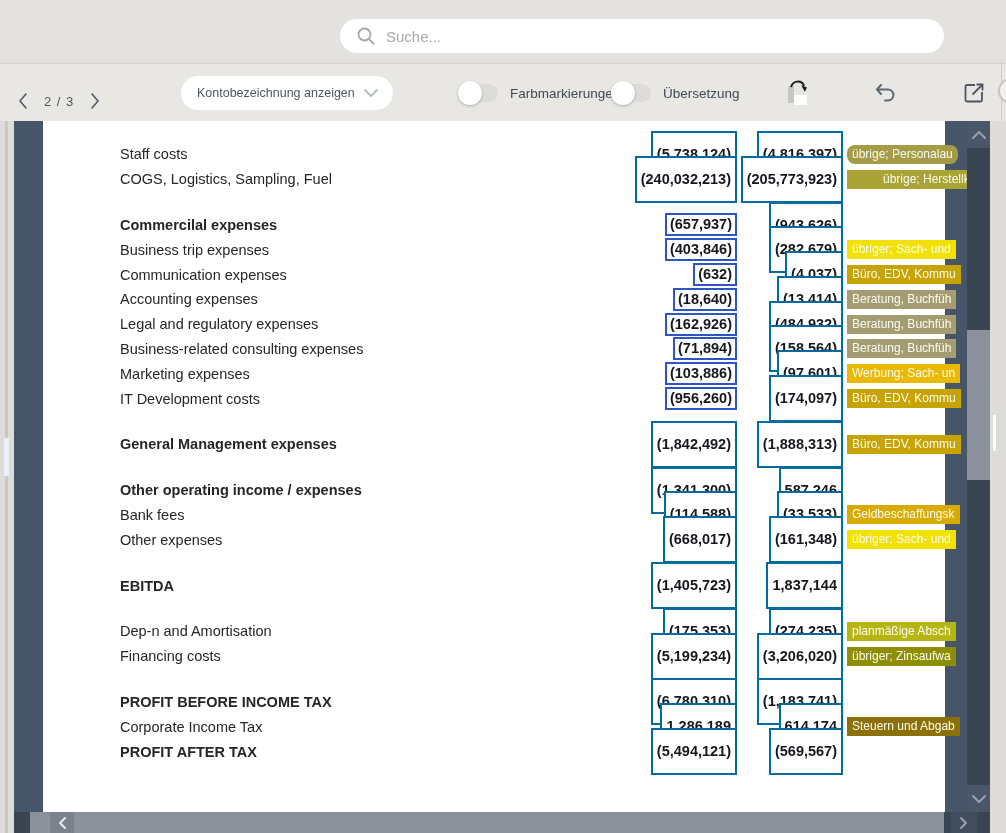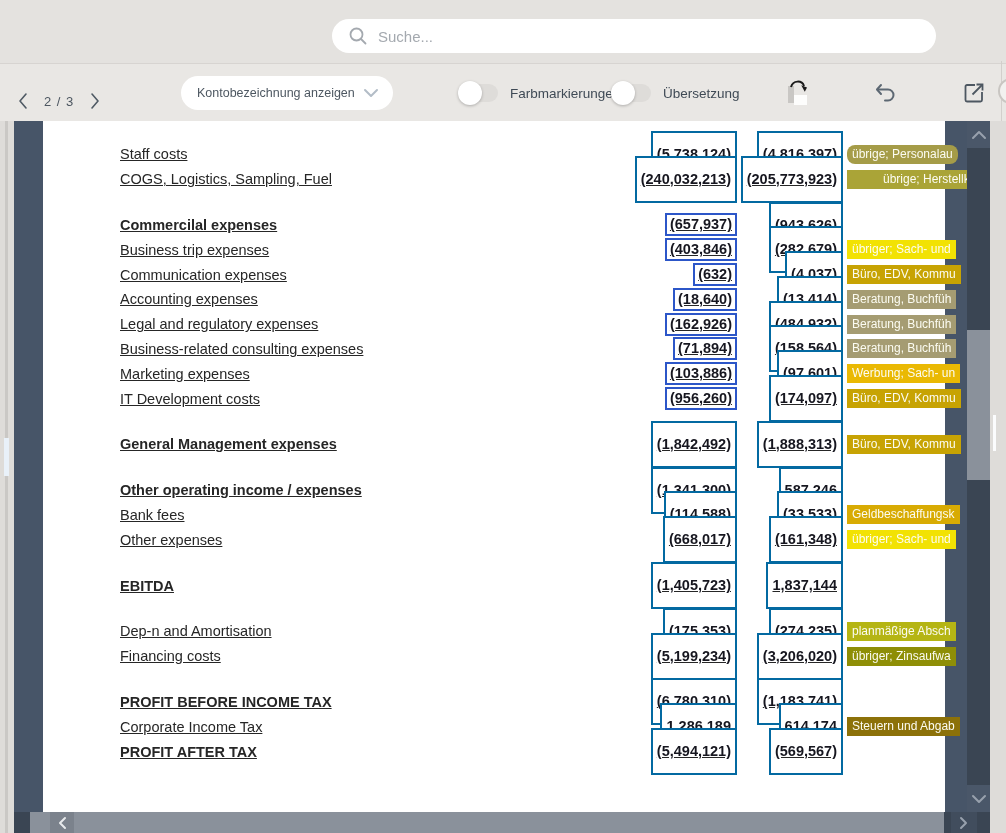--- a/index.html
+++ b/index.html
@@ -1,21 +1,21 @@
 <!DOCTYPE html>
 <html><head>
 <meta charset="utf-8">
 <style>
   * { margin:0; padding:0; box-sizing:border-box; }
   html,body { width:1006px; height:833px; overflow:hidden; }
   body { position:relative; font-family:"Liberation Sans", sans-serif; background:#e9e7e4; }
 
   
   .topbar { position:absolute; top:0; left:0; width:1006px; height:64px; background:#e4e2df; border-bottom:1px solid #d7d4d1; }
-  .search-pill { position:absolute; left:332px; top:19px; width:604px; height:34px; background:#ffffff; border-radius:17px; display:flex; align-items:center; padding-left:16px; }
+  .search-pill { position:absolute; left:340px; top:19px; width:604px; height:34px; background:#ffffff; border-radius:17px; display:flex; align-items:center; padding-left:16px; }
   .search-pill svg { flex:0 0 auto; }
   .search-pill input { border:none; outline:none; background:transparent; margin-left:10px; font-size:15px; color:#6b7178; width:500px; font-family:"Liberation Sans", sans-serif; }
   .search-pill input::placeholder { color:#a4a9af; }
 
   
   .toolbar { position:absolute; top:65px; left:0; width:1006px; height:56px; background:#e9e7e4; }
   .pager { position:absolute; left:16px; top:0; height:72px; display:flex; align-items:center; gap:14px; color:#4d5761; }
   .pager .pg-btn { cursor:pointer; display:flex; align-items:center; }
   .page-indicator { font-size:13px; letter-spacing:1px; color:#4d5761; }
   .dropdown { position:absolute; left:181px; top:11px; width:212px; height:34px; background:#ffffff; border-radius:17px; display:flex; align-items:center; justify-content:space-between; padding:0 14px 0 16px; }
@@ -34,21 +34,21 @@
   .outer-left { position:absolute; left:0; top:121px; width:14px; height:712px; background:#dedcd9; }
   .outer-left .rail { position:absolute; left:5px; top:0; width:3px; height:100%; background:#cac8c5; }
   .outer-left .rail-thumb { position:absolute; left:4px; top:317px; width:5px; height:38px; background:#e9f1f9; }
   .outer-right { position:absolute; right:0; top:121px; width:16px; height:712px; background:#dedcd9; }
   .outer-right .rail-thumb { position:absolute; left:3px; top:294px; width:3px; height:36px; background:#fbfcfd; }
 
   
   .viewer { position:absolute; left:14px; top:121px; width:976px; height:712px; background:#475568; overflow:hidden; }
   .page { position:absolute; left:29px; top:0; width:902px; height:691px; background:#ffffff; overflow:visible; }
   .rows { padding-top:21px; font-size:14.5px; color:#262626; }
-  .row { display:flex; align-items:center; height:24.8px; width:924px; padding-left:77px;text-decoration:underline; }
+  .row { display:flex; align-items:center; height:24.8px; width:924px; padding-left:77px; }
   .row-label { flex:1; white-space:nowrap; overflow:hidden; }
   .row.bold .row-label, .row.bold .vbox { font-weight:700; }
   .cell-c1 { width:158px; display:flex; justify-content:flex-end; flex:0 0 auto; }
   .cell-c2 { width:92px; margin-left:14px; display:flex; justify-content:flex-end; flex:0 0 auto; }
   .vbox { border:2px solid #0369a1; padding:12px 4px; line-height:19px; white-space:nowrap; color:#16161f; font-weight:600; background:#fff; }
   .vbox.blue { border:2px solid #2c56c8; padding:0 3px; }
   .cell-tag { width:120px; margin-left:4px; flex:0 0 auto; height:19px; overflow:hidden; }
   .tag { display:inline-block; height:19px; line-height:19px; padding:0 5px; font-size:12px; color:#fcfcf2; white-space:nowrap; }
   .spacer { height:21px; }
 

